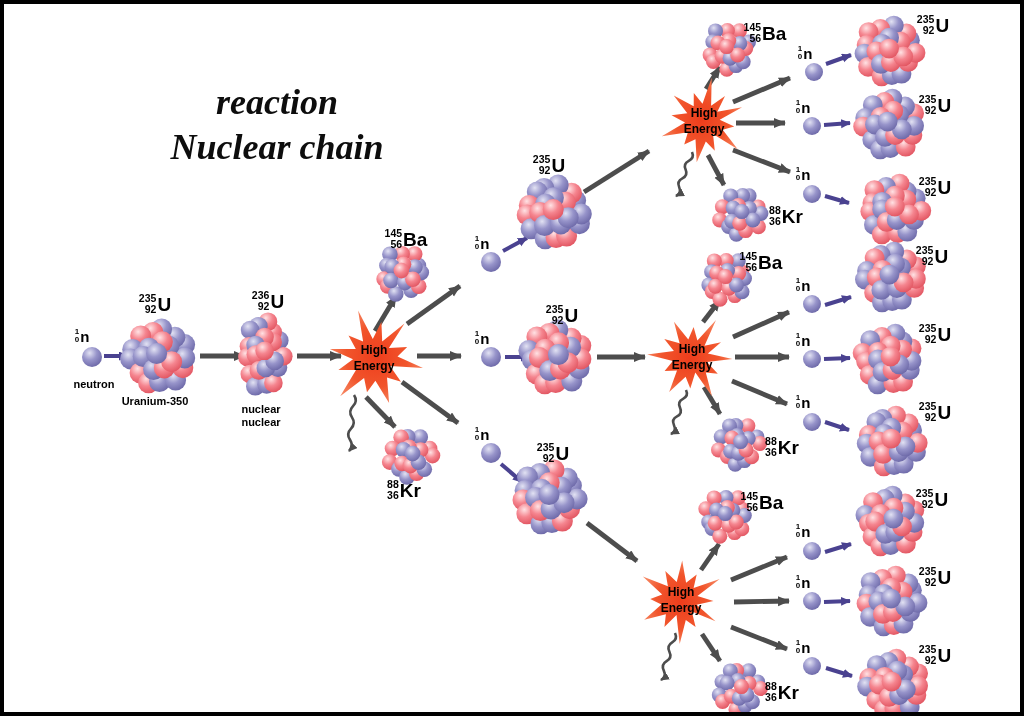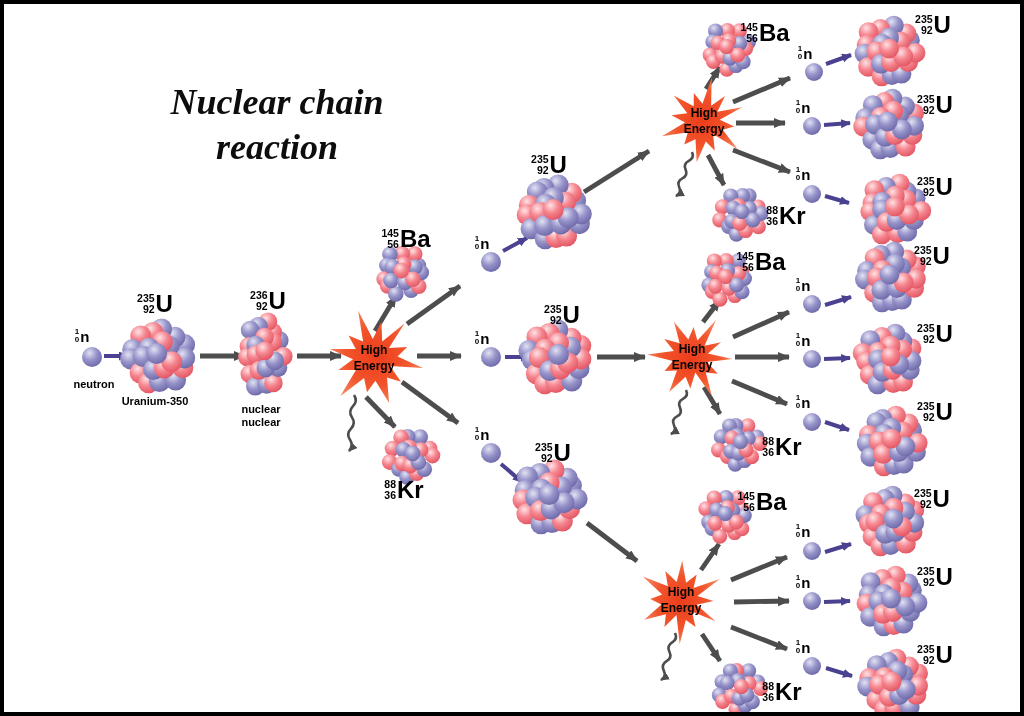--- a/index.html
+++ b/index.html
@@ -7,21 +7,21 @@
           box-sizing:border-box;overflow:hidden;font-family:"Liberation Sans",sans-serif;}
   #diagram-svg{position:absolute;left:0;top:0;}
   .title{position:absolute;left:114px;top:76px;width:318px;text-align:center;
          font-family:"Liberation Serif",serif;font-style:italic;font-weight:bold;
          font-size:36px;line-height:1.25;color:#0d0d0d;}
   #labels-layer{position:absolute;left:0;top:0;width:100%;height:100%;pointer-events:none;}
   .isotope{position:absolute;display:flex;align-items:center;gap:1px;
            transform:translate(-50%,-50%);font-weight:bold;color:#000;white-space:nowrap;}
   .isotope .stack{display:flex;flex-direction:column;align-items:flex-end;
                   font-size:10.5px;line-height:1.05;}
-  .isotope .sym{font-size:24px;line-height:1;}
+  .isotope .sym{font-size:19px;line-height:1;}
   .isotope.nlabel .stack{font-size:8px;}
   .isotope.nlabel .sym{font-size:15px;}
   .caption{position:absolute;transform:translate(-50%,-50%);font-weight:bold;
            font-size:11px;color:#000;text-align:center;line-height:1.2;white-space:nowrap;}
 </style>
 </head>
 <body>
 
 <div id="canvas">
   <svg id="diagram-svg" width="1016" height="708" viewBox="0 0 1016 708">
@@ -868,16 +868,16 @@
       <div class="isotope nlabel" style="left: 799px; top: 643px;">
         <span class="stack">
           <span>1</span>
           <span>0</span>
         </span>
         <span class="sym">n</span>
       </div>
     </div>
 
   <div class="title">
+    <div>reaction</div>
     <div>Nuclear chain</div>
-    <div>reaction</div>
   </div>
 </div>
 
 </body></html>

